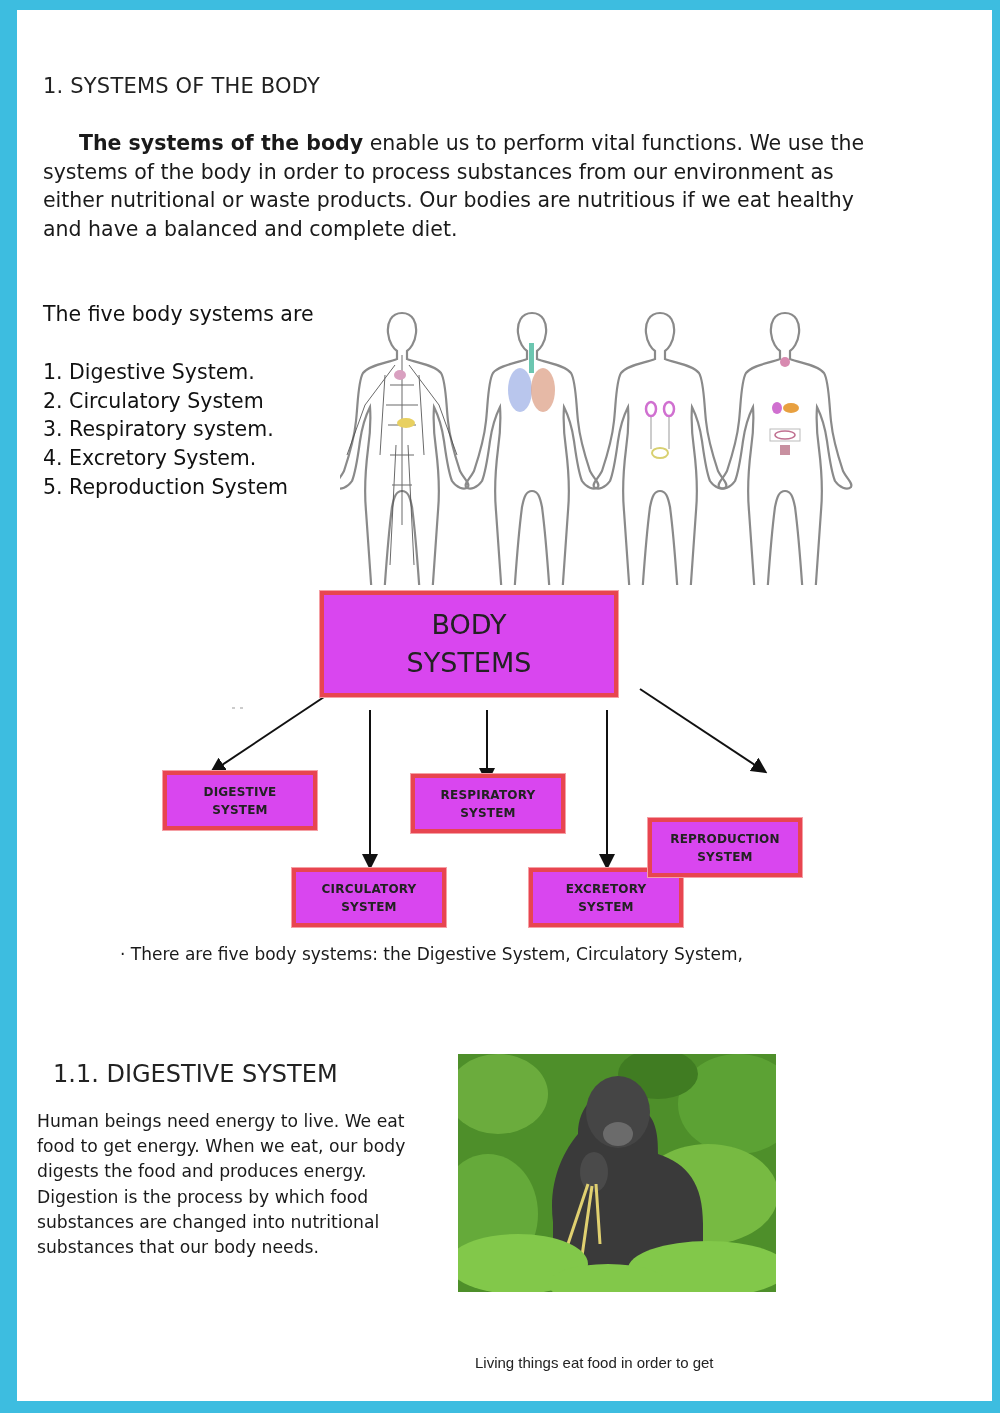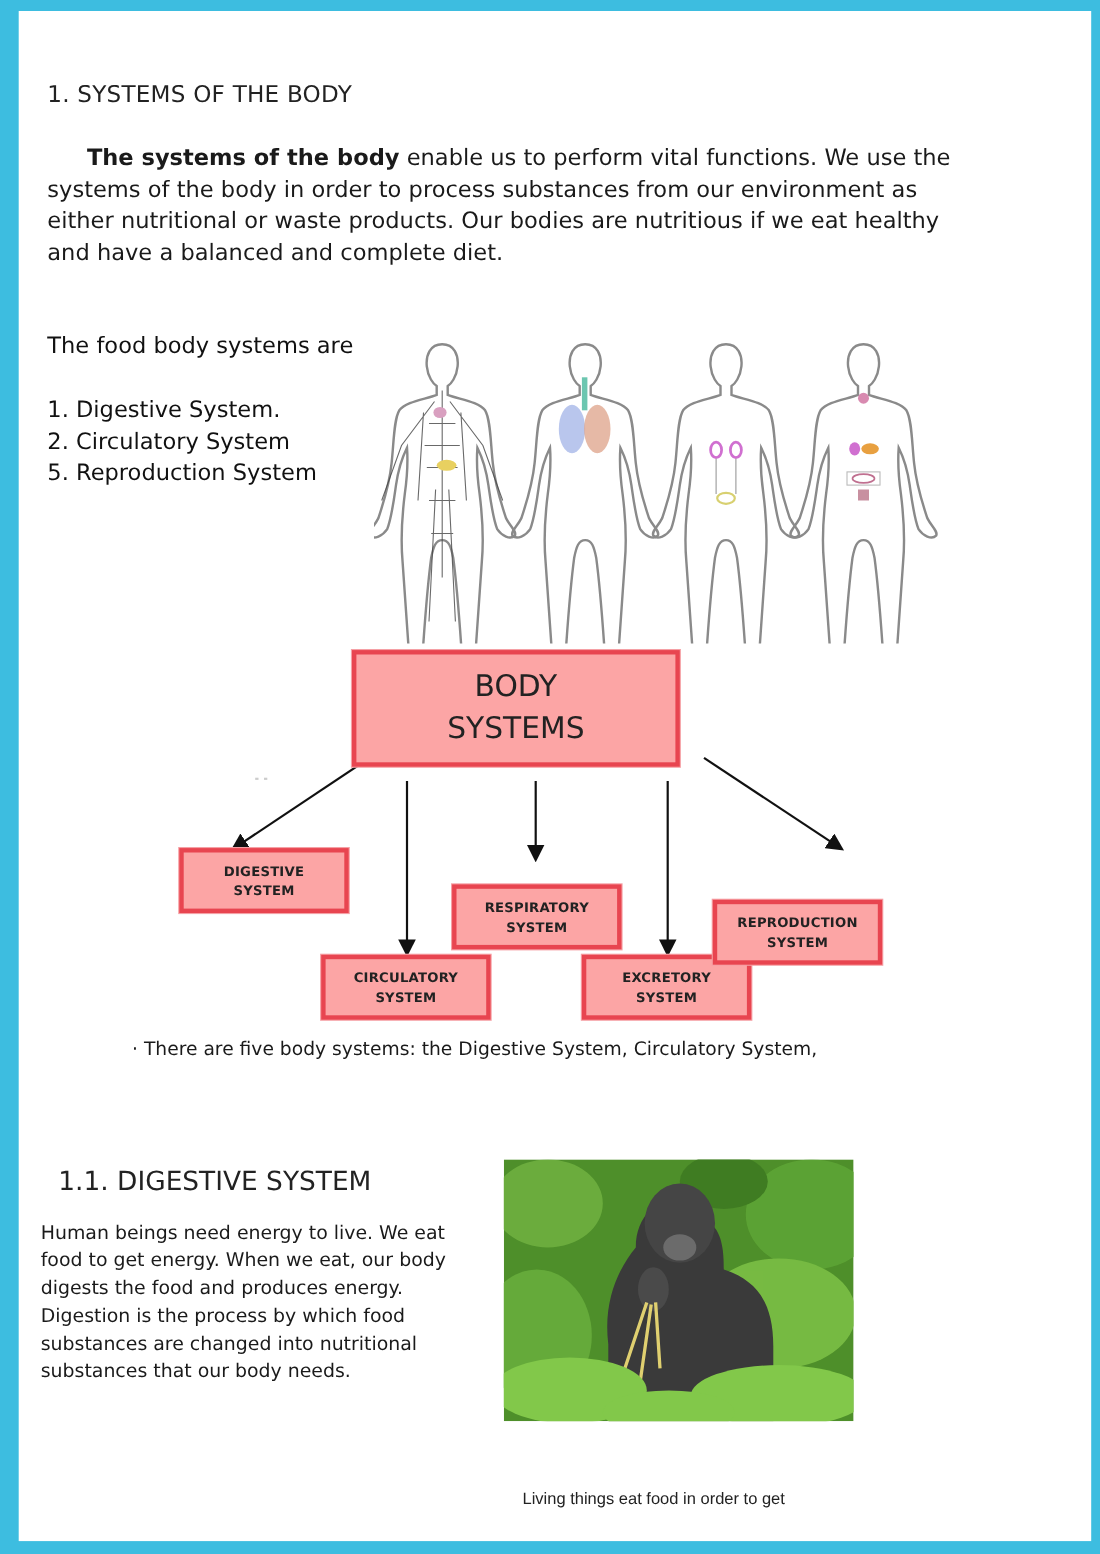--- a/index.html
+++ b/index.html
@@ -6,44 +6,46 @@
   body { width:1000px; height:1413px; background:#3dbde0; position:relative; overflow:hidden; font-family:"DejaVu Sans", sans-serif; color:#111; }
   .page { position:absolute; left:17px; top:10px; width:975px; height:1391px; background:#ffffff; }
   .abs { position:absolute; }
   .title { left:43px; top:74px; font-size:21px; letter-spacing:0.2px; color:#222; }
   .intro { left:43px; top:129px; width:830px; font-size:20.5px; line-height:28.5px; color:#1a1a1a; }
   .intro b { font-weight:bold;margin-left:36px; }
   .five-head { left:43px; top:302px; font-size:20.5px; }
   .five-list { left:43px; top:358px; font-size:20.5px; line-height:28.7px; margin:0; padding:0; list-style:none; }
   .figures { left:340px; top:305px; width:530px; height:280px; }
   
-  .box { position:absolute; background:#fca5a5; border:4px solid #e84550; box-shadow:0 0 0 1px #f5a0a5; display:flex; align-items:center; justify-content:center; text-align:center; color:#222; font-weight:bold; }
+  .box { position:absolute; background:#d946ef; border:4px solid #e84550; box-shadow:0 0 0 1px #f5a0a5; display:flex; align-items:center; justify-content:center; text-align:center; color:#222; font-weight:bold; }
   .box.main { left:320px; top:591px; width:290px; height:98px; font-size:27px; line-height:38px; font-weight:normal; }
   .box.small { width:146px; height:51px; font-size:12px; line-height:18px; letter-spacing:0.2px; }
   .diagram-svg { position:absolute; left:0; top:0; width:1000px; height:1413px; pointer-events:none; }
   .bullets { left:120px; top:942px; font-size:17px; line-height:25.5px; color:#1a1a1a; width:720px; }
   .bullets div { white-space:nowrap; }
   .sub-title { left:53px; top:1060px; font-size:24px; color:#222; }
   .digest { left:37px; top:1109px; width:390px; font-size:17.2px; line-height:25.2px; color:#1a1a1a; }
   .photo { left:458px; top:1054px; width:318px; height:238px; overflow:hidden; }
   .caption { left:475px; top:1316px; font-family:"Liberation Sans", sans-serif; font-size:15px; color:#222;margin-top:38px; }
 </style>
 </head>
 <body>
 
 <div class="page"></div>
 
 <div class="abs title">1. SYSTEMS OF THE BODY</div>
 
 <div class="abs intro"><b>The systems of the body</b><span> enable us to perform vital functions. We use the systems of the body in order to process substances from our environment as either nutritional or waste products. Our bodies are nutritious if we eat healthy and have a balanced and complete diet.</span></div>
 
-<div class="abs five-head">The food body systems are</div>
+<div class="abs five-head">The five body systems are</div>
 <ul class="abs five-list">
   <li>1. Digestive System.</li>
   <li>2. Circulatory System</li>
+  <li>3. Respiratory system.</li>
+  <li>4. Excretory System.</li>
   <li>5. Reproduction System</li>
 </ul>
 
 <svg class="abs figures" viewBox="0 0 530 280">
   <defs>
     <path id="body" d="M0,0 c-11,0 -15,10 -14,20 c1,10 6,16 9,18 l0,8 c-10,4 -28,6 -34,14 c-5,8 -5,30 -7,48 c-2,20 -8,38 -12,50 c-4,8 -10,12 -8,16 c4,4 12,0 16,-6 c4,-10 6,-26 8,-40 c2,-14 6,-26 10,-34 c1,14 0,28 -2,42 c-3,24 -4,40 -2,62 c2,30 4,60 6,86 l12,0 c2,-28 4,-60 8,-90 c2,-10 4,-16 10,-16 c6,0 8,6 10,16 c4,30 6,62 8,90 l12,0 c2,-26 4,-56 6,-86 c2,-22 1,-38 -2,-62 c-2,-14 -3,-28 -2,-42 c4,8 8,20 10,34 c2,14 4,30 8,40 c4,6 12,10 16,6 c2,-4 -4,-8 -8,-16 c-4,-12 -10,-30 -12,-50 c-2,-18 -2,-40 -7,-48 c-6,-8 -24,-10 -34,-14 l0,-8 c3,-2 8,-8 9,-18 c1,-10 -3,-20 -14,-20 z" fill="none" stroke="#8a8a8a" stroke-width="2.2"></path>
   </defs>
   <g>
     <use href="#body" x="62" y="8"></use>
     <g stroke="#444" stroke-width="1" fill="none" opacity="0.8">
@@ -108,21 +110,21 @@
       <div>DIGESTIVE</div>
       <div>SYSTEM</div>
     </div>
 </div>
 <div class="box small" style="left:292px; top:868px;">
   <div>
       <div>CIRCULATORY</div>
       <div>SYSTEM</div>
     </div>
 </div>
-<div class="box small" style="left:411px; top:804px;">
+<div class="box small" style="left:411px; top:774px;">
   <div>
       <div>RESPIRATORY</div>
       <div>SYSTEM</div>
     </div>
 </div>
 <div class="box small" style="left:529px; top:868px;">
   <div>
       <div>EXCRETORY</div>
       <div>SYSTEM</div>
     </div>

